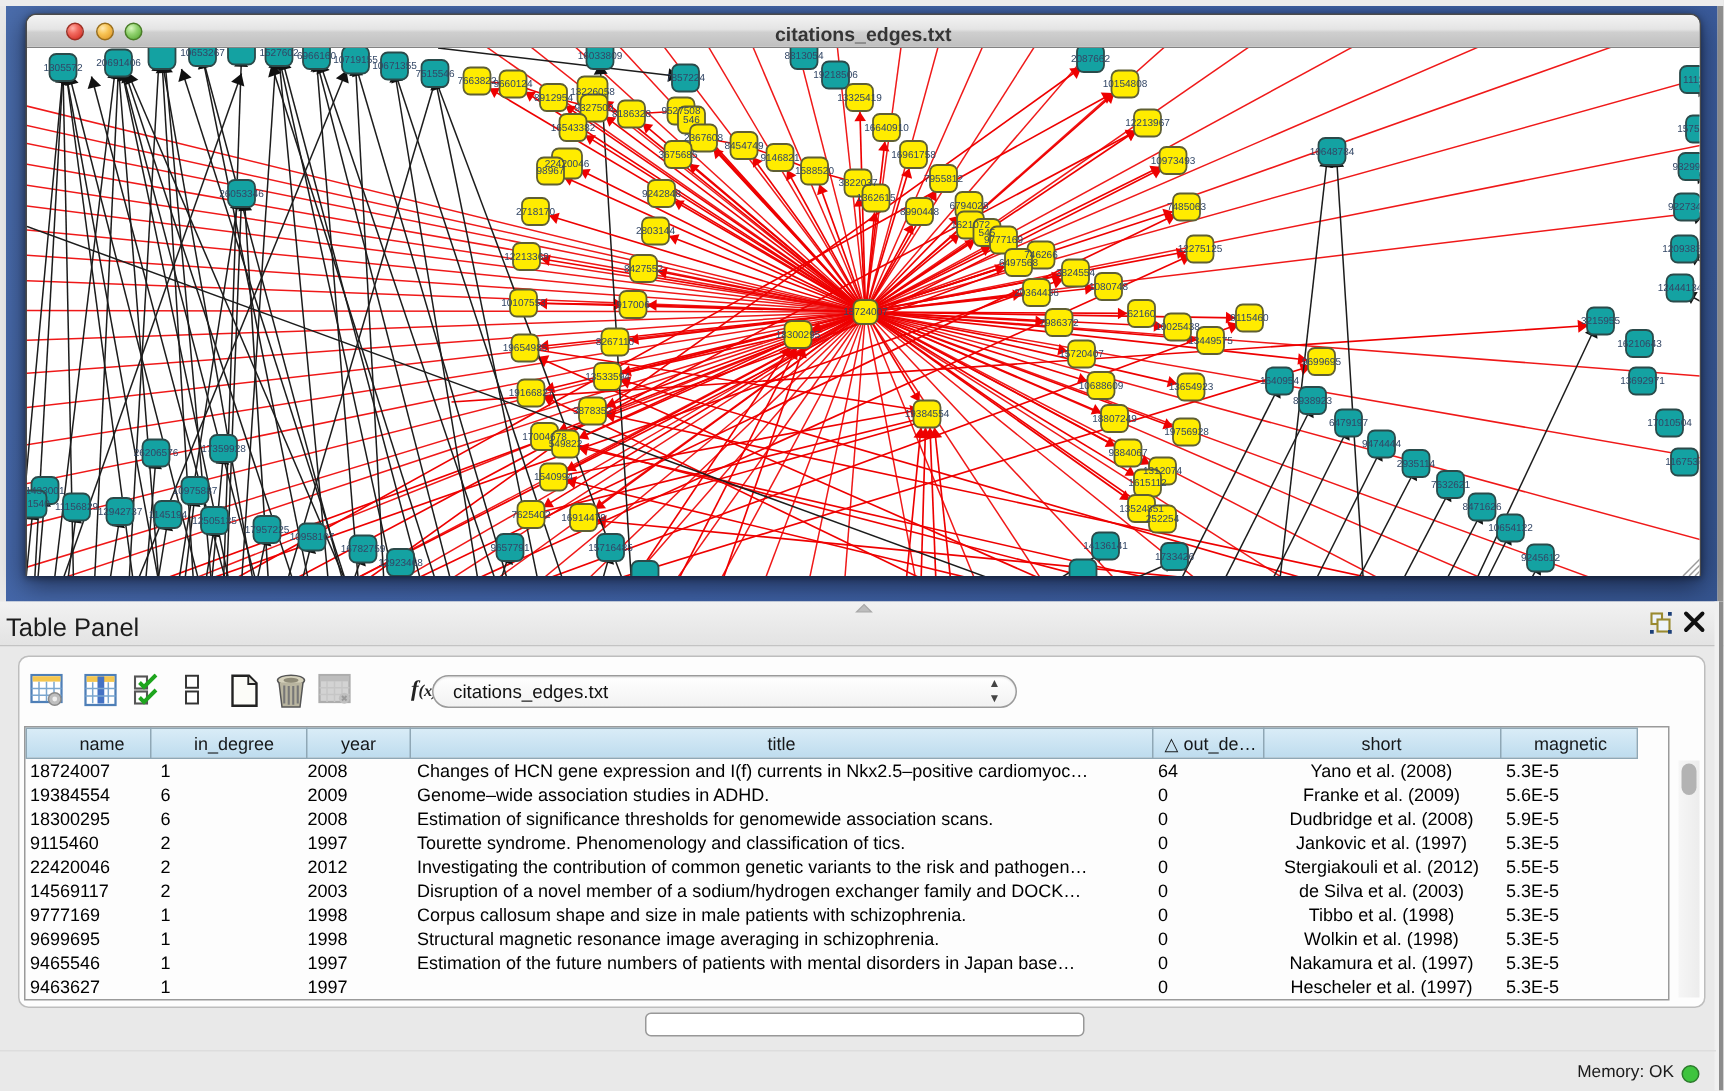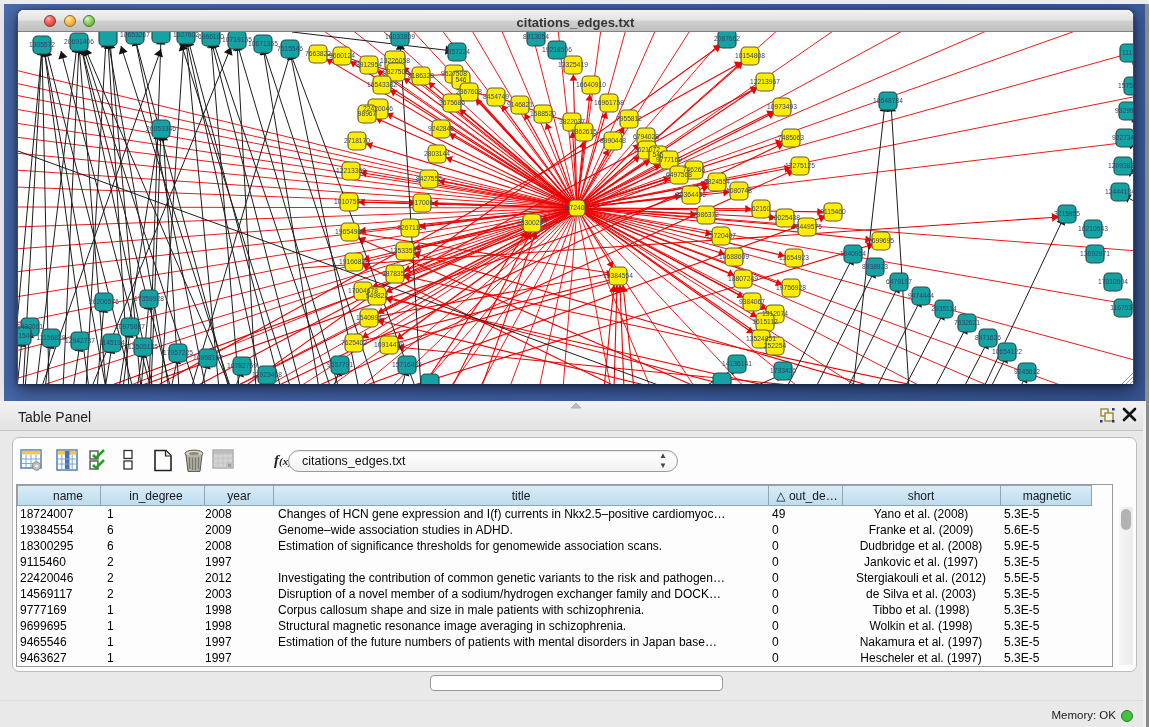--- a/index.html
+++ b/index.html
@@ -21,21 +21,21 @@
   font-size:13px; font-weight:bold; color:#353535; letter-spacing:0px; }
 .tl { position:absolute; top:5px; width:12px; height:12px; border-radius:50%; }
 .tl.r { left:26px; background:radial-gradient(circle at 35% 28%,#ffb0a8 0%,#f36d62 35%,#d93a30 80%); border:1px solid #9d2f24;}
 .tl.y { left:46px; background:radial-gradient(circle at 35% 28%,#ffe9b0 0%,#f8c455 40%,#e09c2c 85%); border:1px solid #9a6e1b;}
 .tl.g { left:65px; background:radial-gradient(circle at 35% 28%,#d8f7c0 0%,#93d371 40%,#5fae3c 85%); border:1px solid #4a7d28;}
 .canvas { position:absolute; left:0; top:22px; width:1115px; height:352px; background:#fff; overflow:hidden; }
 .net { position:absolute; left:0; top:0; }
 
 .tphead { position:absolute; left:0; top:401px; width:1149px; height:30px;
   background:linear-gradient(#f2f2f2,#e3e3e3); border-bottom:1px solid #c3c3c3; }
-.tphead .t { position:absolute; left:18px; top:8px; font-size:14px; color:#1d1d1d; }
+.tphead .t { position:absolute; left:4px; top:8px; font-size:17px; color:#1d1d1d; }
 .panelbg { position:absolute; left:0; top:431px; width:1149px; height:296px; background:#e9e9e9; }
 .panel { position:absolute; left:12px; top:437px; width:1125px; height:235px;
   background:#fdfdfd; border:1px solid #bdbdbd; border-radius:7px; }
 
 .icn { position:absolute; top:449px; }
 .combo { position:absolute; left:288px; top:450px; width:390px; height:22px;
   border:1px solid #9a9a9a; border-radius:11px; background:linear-gradient(#ffffff,#f2f2f2);
   font-size:12.5px; color:#111; line-height:20px; padding-left:13px;
   box-shadow:inset 0 1px 1px rgba(0,0,0,.08); }
 .combo .ud { position:absolute; right:10px; top:0; height:22px; font-size:8px; color:#444;
@@ -875,21 +875,21 @@
 <div class="hline" style="left:204px"></div>
 <div class="hline" style="left:273px"></div>
 <div class="hline" style="left:768px"></div>
 <div class="hline" style="left:842px"></div>
 <div class="hline" style="left:1000px"></div>
 <div class="trow" style="top:506px">
 <span style="left:20px">18724007</span>
     <span style="left:107px">1</span>
 <span style="left:205px">2008</span>
     <span style="left:278px">Changes of HCN gene expression and I(f) currents in Nkx2.5–positive cardiomyoc…</span>
-<span style="left:772px">49</span>
+<span style="left:772px">64</span>
     <span class="ctr" style="left:842px;width:158px">Yano et al. (2008)</span>
 <span style="left:1004px">5.3E-5</span>
   </div>
 <div class="trow" style="top:522px">
 <span style="left:20px">19384554</span>
     <span style="left:107px">6</span>
 <span style="left:205px">2009</span>
     <span style="left:278px">Genome–wide association studies in ADHD.</span>
 <span style="left:772px">0</span>
     <span class="ctr" style="left:842px;width:158px">Franke et al. (2009)</span>
@@ -901,20 +901,21 @@
 <span style="left:205px">2008</span>
     <span style="left:278px">Estimation of significance thresholds for genomewide association scans.</span>
 <span style="left:772px">0</span>
     <span class="ctr" style="left:842px;width:158px">Dudbridge et al. (2008)</span>
 <span style="left:1004px">5.9E-5</span>
   </div>
 <div class="trow" style="top:554px">
 <span style="left:20px">9115460</span>
     <span style="left:107px">2</span>
 <span style="left:205px">1997</span>
+    <span style="left:278px">Tourette syndrome. Phenomenology and classification of tics.</span>
 <span style="left:772px">0</span>
     <span class="ctr" style="left:842px;width:158px">Jankovic et al. (1997)</span>
 <span style="left:1004px">5.3E-5</span>
   </div>
 <div class="trow" style="top:570px">
 <span style="left:20px">22420046</span>
     <span style="left:107px">2</span>
 <span style="left:205px">2012</span>
     <span style="left:278px">Investigating the contribution of common genetic variants to the risk and pathogen…</span>
 <span style="left:772px">0</span>

